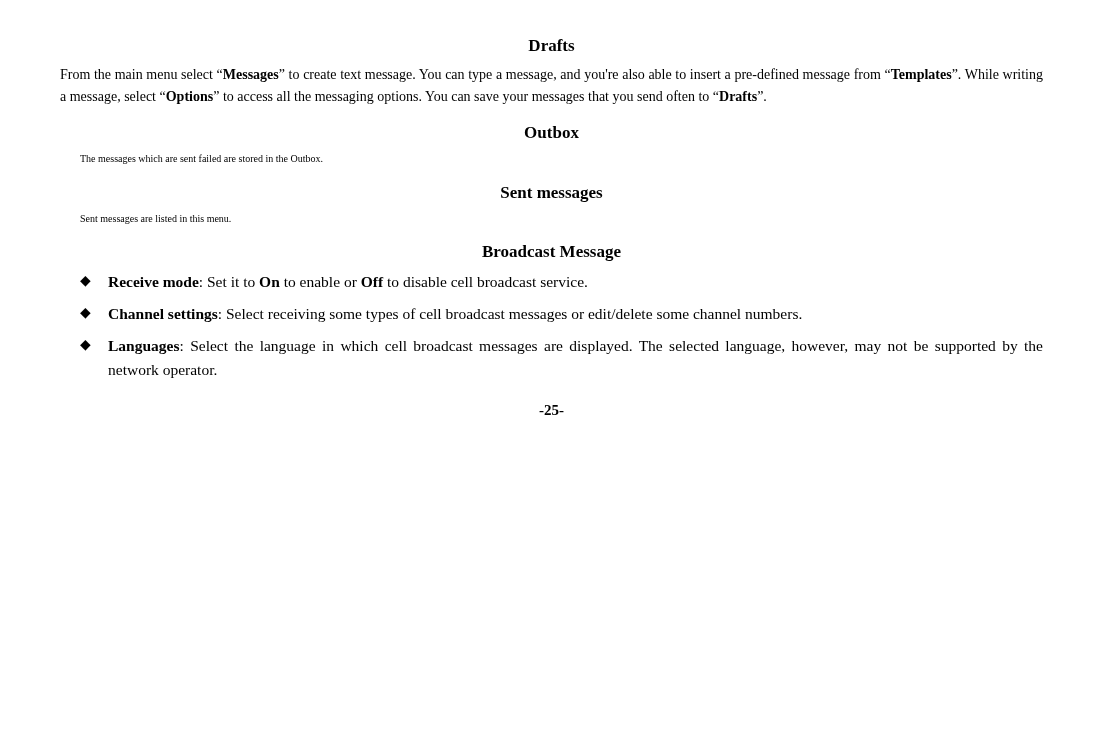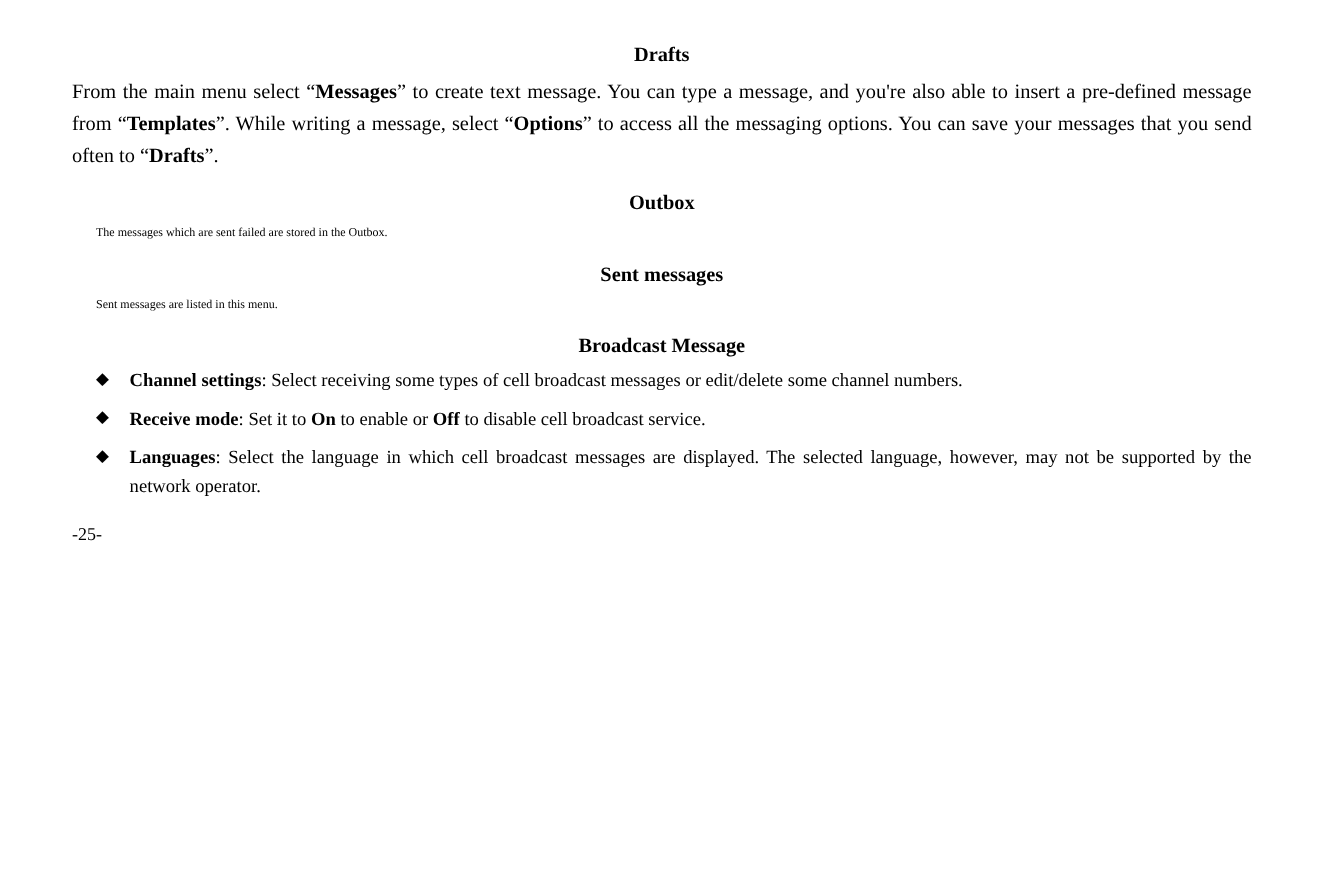--- a/index.html
+++ b/index.html
@@ -20,21 +20,21 @@
 
     .section-heading {
       font-size: 17px;
       font-weight: bold;
       text-align: center;
       margin-bottom: 8px;
       margin-top: 16px;
     }
 
     .body-text {
-      font-size: 17px;
+      font-size: 14px;
       line-height: 1.55;
       text-align: justify;
       margin-bottom: 10px;
     }
 
     .body-text-indent {
       font-size: 10px;
       line-height: 1.55;
       text-align: justify;
       margin-bottom: 10px;
@@ -58,23 +58,24 @@
 
     .bullet-list li::before {
       content: "◆";
       position: absolute;
       left: 0;
       top: 0;
       font-size: 14px;
     }
 
     .page-number {
-      text-align: left;
+      text-align: center;
       font-size: 15px;
       margin-top: 20px;
+      font-weight: bold;
     }
 
     b {
       font-weight: bold;
     }
   </style>
 </head>
 <body>
 
 <div>
@@ -94,24 +95,24 @@
   <p class="body-text-indent">Sent messages are listed in this menu.</p>
 </div>
 
 <div>
 </div>
 
 <div>
   <div class="section-heading">Broadcast Message</div>
   <ul class="bullet-list">
     <li>
-      <b>Channel settings</b><span>: Select receiving some types of cell broadcast messages or edit/delete some channel numbers.</span>
+      <b>Receive mode</b><span>: Set it to <b>On</b> to enable or <b>Off</b> to disable cell broadcast service.</span>
     </li>
     <li>
-      <b>Receive mode</b><span>: Set it to <b>On</b> to enable or <b>Off</b> to disable cell broadcast service.</span>
+      <b>Channel settings</b><span>: Select receiving some types of cell broadcast messages or edit/delete some channel numbers.</span>
     </li>
     <li>
       <b>Languages</b><span>: Select the language in which cell broadcast messages are displayed. The selected language, however, may not be supported by the network operator.</span>
     </li>
   </ul>
 </div>
 
 <div class="page-number">-25-</div>
 
 </body></html>

